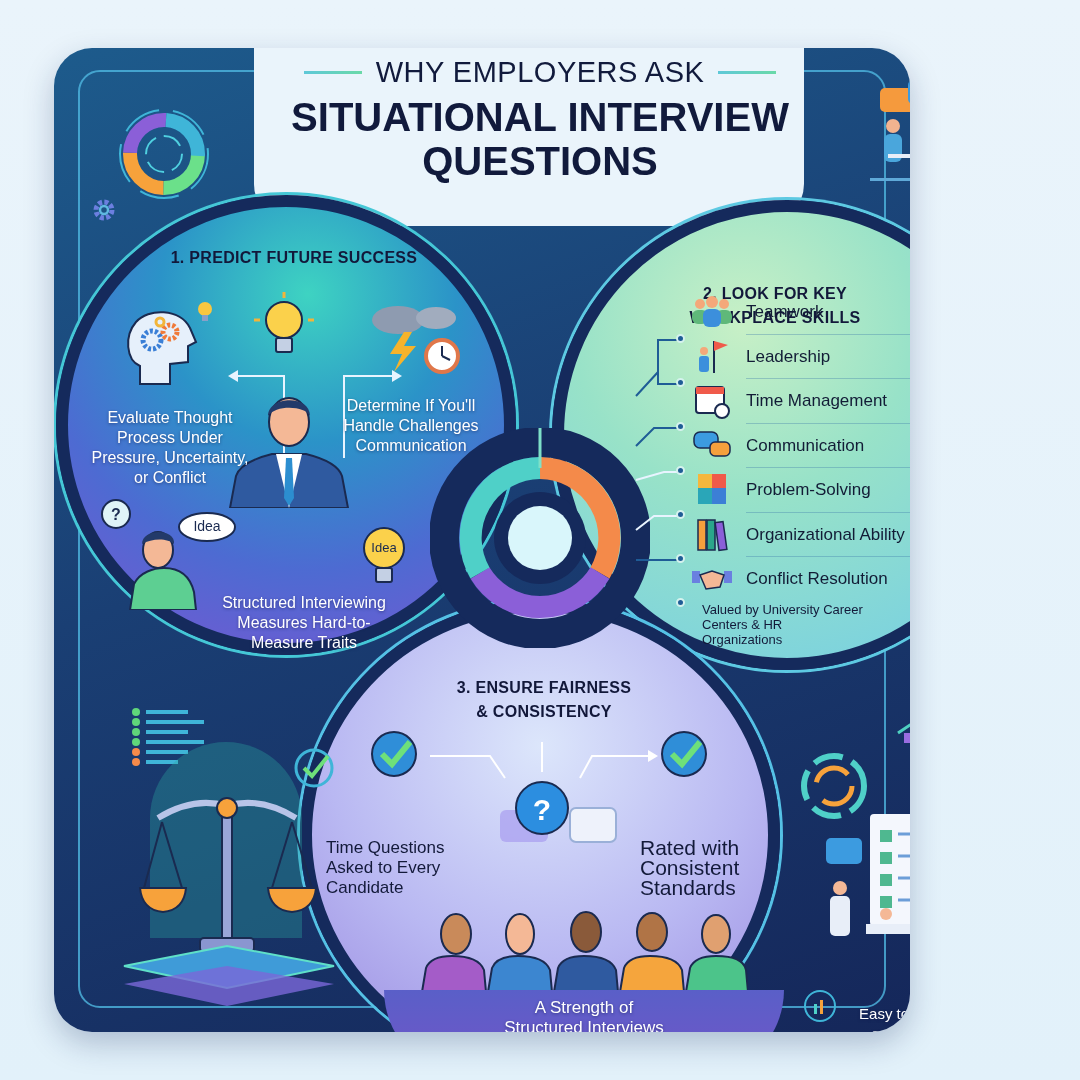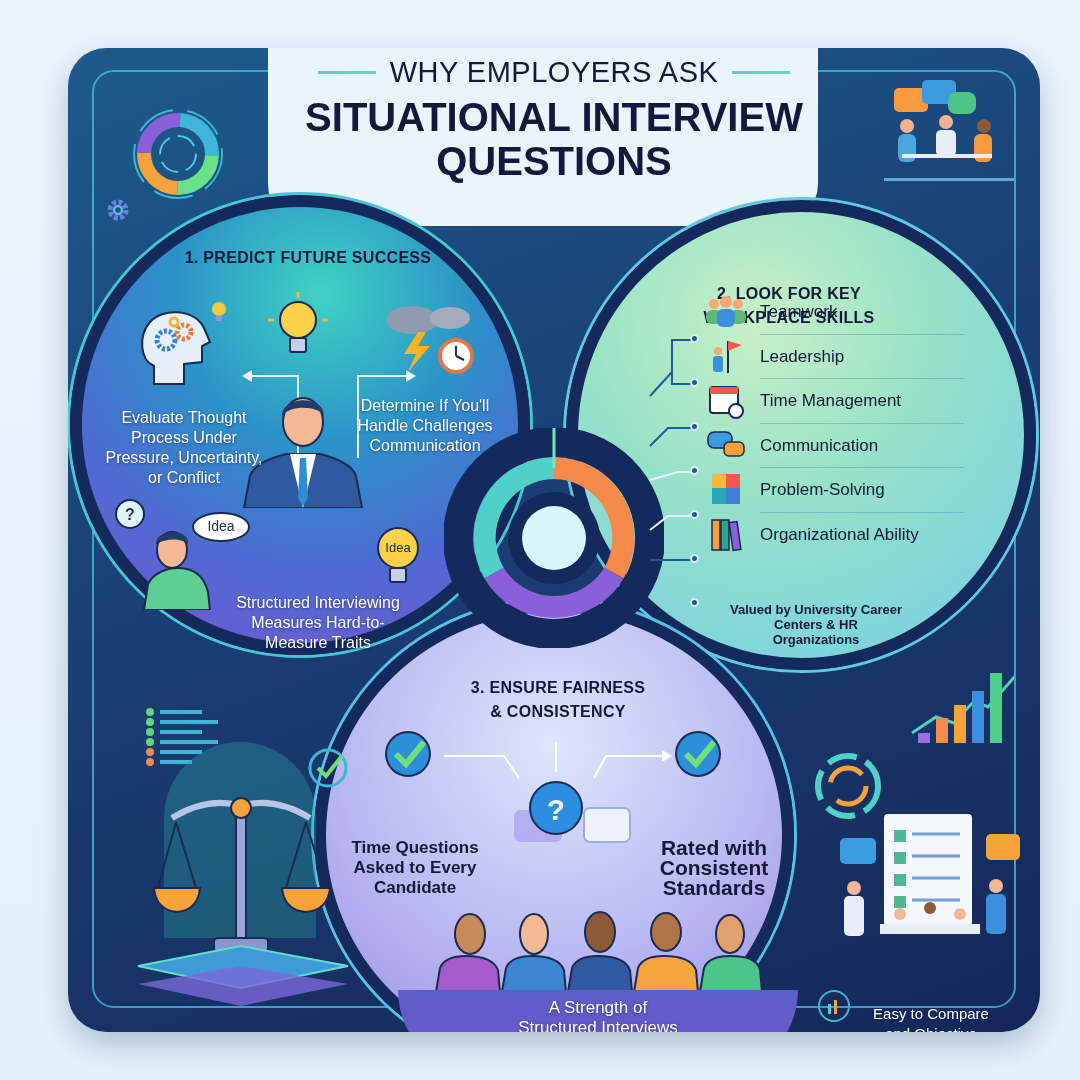--- a/index.html
+++ b/index.html
@@ -3,21 +3,21 @@
 <meta charset="utf-8">
 <style>
   * { box-sizing: border-box; margin: 0; padding: 0; }
   html, body { width: 1080px; height: 1080px; overflow: hidden; }
   body {
     background: linear-gradient(180deg, #eaf4fb 0%, #e2f1fa 100%);
     font-family: "Liberation Sans", "DejaVu Sans", sans-serif;
     position: relative;
   }
   .card {
-    position: absolute; left: 68px; top: 48px; width: 972px; height: 984px;
+    position: absolute; left: 54px; top: 48px; width: 856px; height: 984px;
     background: linear-gradient(160deg, #1d5b8c 0%, #1a3f74 45%, #15275a 100%);
     border-radius: 38px;
     box-shadow: 0 12px 30px rgba(20,40,90,0.25);
     overflow: hidden;
   }
   .card-inner-border {
     position: absolute; left: 24px; top: 22px; right: 24px; bottom: 24px;
     border: 2px solid #4fb6e0; border-radius: 22px; opacity: .8;
   }
   .title-notch {
@@ -47,21 +47,21 @@
     border: 12px solid #152a5c; box-shadow: 0 0 0 3px #5dc9e2;
   }
   .c3 {
     left: 300px; top: 600px; width: 480px; height: 470px;
     background: radial-gradient(circle at 50% 30%, #dce6fb 0%, #b9b8f2 55%, #9a8ae0 100%);
     border: 12px solid #152a5c; box-shadow: 0 0 0 3px #55c1e5;
   }
 
   .sec-title { position: absolute; font-weight: bold; color: #12183a; text-align: center; font-size: 16px; line-height: 24px; letter-spacing: .3px; }
   .white-txt { position: absolute; color: #fff; text-align: center; font-size: 16px; line-height: 20px; text-shadow: 0 1px 3px rgba(20,30,80,.55); }
-  .dark-txt { position: absolute; color: #131a3a; text-align: center; font-size: 16px; line-height: 20px; font-weight: bold; }
+  .dark-txt { position: absolute; color: #131a3a; font-size: 16px; line-height: 20px; }
 
   .skills { position: absolute; left: 690px; top: 292px; width: 280px; }
   .skill { display: flex; align-items: center; height: 44.5px; position: relative; }
   .skill .icon { width: 44px; height: 36px; display: flex; align-items: center; justify-content: center; }
   .skill .label { margin-left: 12px; font-size: 17px; color: #121c36; }
   .skill::after { content: ""; position: absolute; left: 56px; right: 20px; bottom: 0; height: 1px; background: rgba(60,120,170,.35); }
   .skill:last-child::after { display: none; }
   .dot { position: absolute; width: 9px; height: 9px; border-radius: 50%; background: #1f5c96; border: 2px solid #d5f2ee; }
 
   .svg-abs { position: absolute; }
@@ -268,20 +268,28 @@
         </svg>
       <span class="label">Problem-Solving</span>
     </div>
     <div class="skill">
       <svg class="icon" viewBox="0 0 44 36">
           <rect x="8" y="3" width="8" height="30" fill="#f5a03d" stroke="#1a2a50" stroke-width="1.5"></rect>
           <rect x="17" y="3" width="8" height="30" fill="#2aa68a" stroke="#1a2a50" stroke-width="1.5"></rect>
           <rect x="27" y="5" width="8" height="28" fill="#8b5fd8" stroke="#1a2a50" stroke-width="1.5" transform="rotate(-8 31 19)"></rect>
         </svg>
       <span class="label">Organizational Ability</span>
+    </div>
+    <div class="skill">
+      <svg class="icon" viewBox="0 0 44 36">
+          <rect x="2" y="10" width="8" height="12" fill="#6a7fe0"></rect>
+          <rect x="34" y="10" width="8" height="12" fill="#6a7fe0"></rect>
+          <path d="M10 14 L22 10 L34 14 L30 26 L16 28 Z" fill="#f4b896" stroke="#1a2a50" stroke-width="1.5"></path>
+        </svg>
+      <span class="label">Conflict Resolution</span>
     </div>
   </div>
   <div class="dark-txt" style="left:648px;top:554px;width:200px;font-size:13px;line-height:15px">
     <div>Valued by University Career</div>
     <div>Centers &amp; HR</div>
     <div>Organizations</div>
   </div>
 
   <div class="sec-title" style="left:330px;top:628px;width:320px">
     <div>3. ENSURE FAIRNESS</div>

